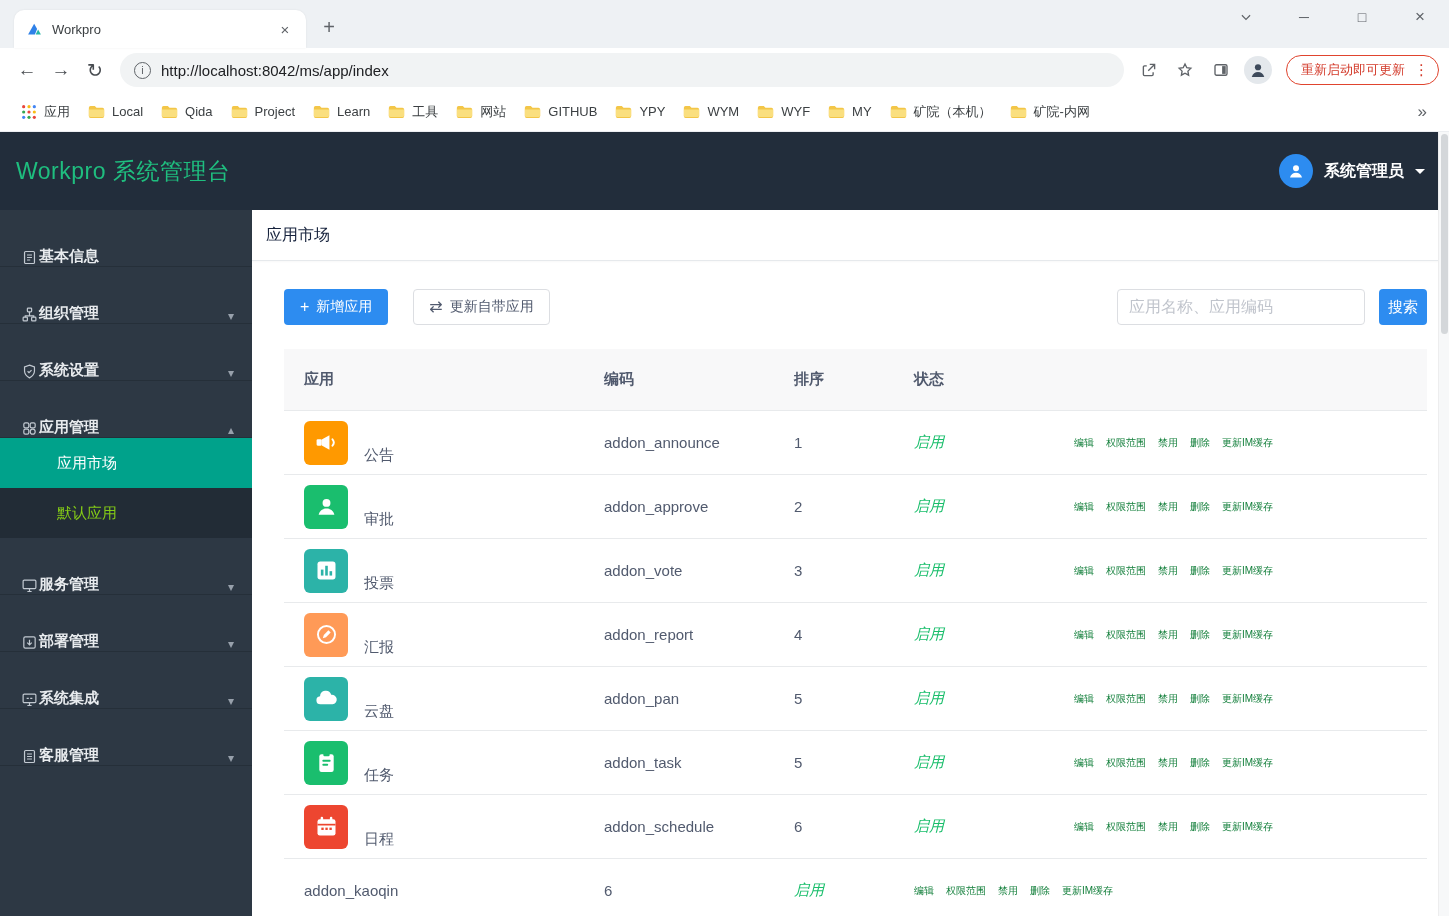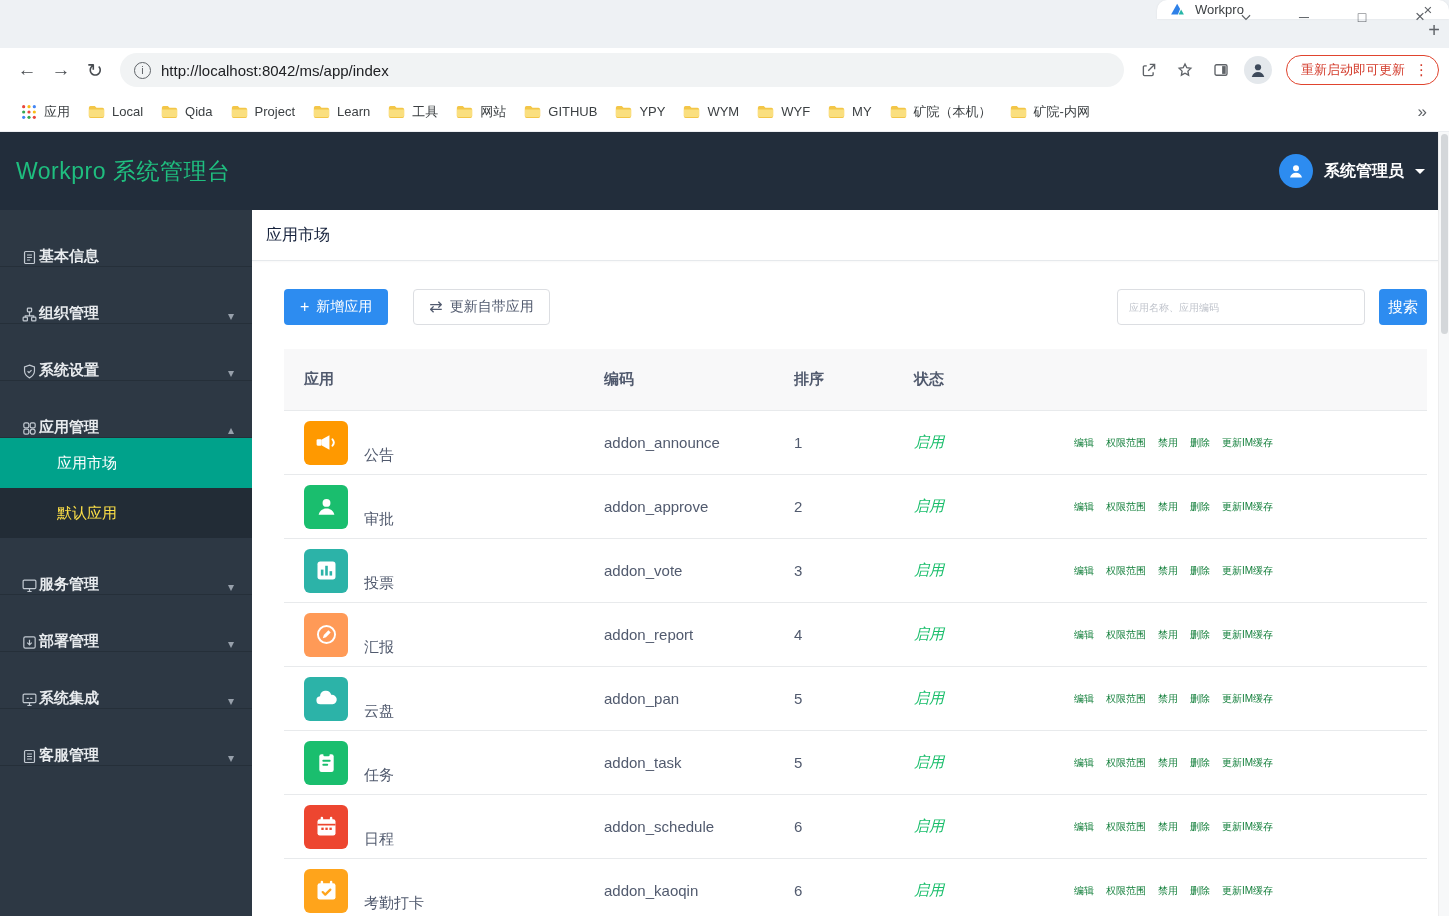--- a/index.html
+++ b/index.html
@@ -1,21 +1,21 @@
 <!DOCTYPE html>
 <html><head>
 <meta charset="utf-8">
 <style>
   * { margin:0; padding:0; box-sizing:border-box; }
   html,body { width:1449px; height:916px; overflow:hidden; }
   body { font-family:"Liberation Sans","DejaVu Sans",sans-serif; background:#fff; }
   #screen { width:1449px; height:916px; position:relative; overflow:hidden; }
 
   
-  .tabstrip { height:48px; background:#eef1f4; display:flex; align-items:flex-end; position:relative;flex-direction:column; }
+  .tabstrip { height:48px; background:#eef1f4; display:flex; align-items:flex-end; position:relative; }
   .tab { margin-left:14px; width:292px; height:38px; background:#fff; border-radius:10px 10px 0 0; display:flex; align-items:center; padding:0 12px; gap:9px; box-shadow:0 0 2px rgba(0,0,0,.08); }
   .tab-title { font-size:13px; color:#3c4043; flex:1; white-space:nowrap; overflow:hidden; }
   .tab-close { color:#5f6368; font-size:15px; width:18px; text-align:center; cursor:pointer; }
   .newtab-btn { width:30px; height:30px; margin:0 0 6px 8px; display:flex; align-items:center; justify-content:center; font-size:20px; color:#5f6368; border-radius:6px; cursor:pointer; }
   .win-controls { position:absolute; top:0; right:0; height:34px; display:flex; align-items:center; }
   .win-btn { width:58px; height:34px; display:flex; align-items:center; justify-content:center; color:#5f6368; font-size:14px; cursor:pointer; }
 
   .addr { height:44px; background:#fff; display:flex; align-items:center; padding:0 10px; }
   .nav-ic { width:34px; height:34px; display:flex; align-items:center; justify-content:center; font-size:19px; color:#474b50; border-radius:50%; cursor:pointer; flex-shrink:0; }
   .url-box { flex:1; height:34px; background:#f1f3f4; border-radius:17px; display:flex; align-items:center; padding:0 14px; gap:10px; margin:0 8px; min-width:0; }
@@ -41,34 +41,34 @@
   .user-caret { width:0; height:0; border:5px solid transparent; border-top-color:#fff; margin-top:6px; }
 
   
   .app-body { display:flex; height:706px; }
   .sidebar { width:252px; background:#2d3844; flex-shrink:0; overflow:hidden; }
   .side-item { height:57px; display:flex; align-items:flex-end; padding:0 18px 0 21px; gap:1px; font-size:15px; color:#e8ebee; border-bottom:1px solid rgba(0,0,0,.16); cursor:pointer;font-weight:bold; }
   .side-icon { color:#c2c9d1; display:flex; }
   .side-icon svg { display:block; }
   .side-caret { margin-left:auto; color:#97a0ab; font-size:12px; }
   .side-sub { background:#222c36; }
-  .side-sub-item { height:50px; display:flex; align-items:center; padding-left:57px; font-size:15px; color:#fde047; cursor:pointer; }
+  .side-sub-item { height:50px; display:flex; align-items:center; padding-left:57px; font-size:15px; color:#84cc16; cursor:pointer; }
   .side-sub-item.active { background:#00a28b; color:#fff; }
 
   .main { flex:1; display:flex; flex-direction:column; background:#fff; min-width:0; }
   .title-bar { height:51px; border-bottom:1px solid #e6e9ec; display:flex; align-items:center; padding-left:14px; font-size:16px; color:#17233d; flex-shrink:0; box-shadow:0 1px 2px rgba(0,0,0,.03); }
   .content { flex:1; padding:28px 22px 0 32px; overflow:hidden; }
 
   .toolbar { display:flex; align-items:center; margin-bottom:24px; }
   .btn { height:36px; border-radius:4px; font-size:14px; display:inline-flex; align-items:center; gap:7px; padding:0 15px; cursor:pointer; border:1px solid transparent; }
   .btn-primary { background:#2d8cf0; color:#fff; }
   .btn-default { background:#fff; border-color:#dcdee2; color:#515a6e; margin-left:25px; }
   .btn-ico { font-size:16px; line-height:1; }
   .search-group { margin-left:auto; display:flex; align-items:center; gap:14px; }
-  .search-input { width:248px; height:36px; border:1px solid #dcdee2; border-radius:4px; padding:0 11px; font-size:10px; color:#1d4ed8; outline:none; font-family:inherit; }
+  .search-input { width:248px; height:36px; border:1px solid #dcdee2; border-radius:4px; padding:0 11px; font-size:16px; color:#1d4ed8; outline:none; font-family:inherit; }
   .search-input::placeholder { color:#c0c4cc; }
   .btn-search { background:#2d8cf0; color:#fff; height:36px; width:48px; padding:0; justify-content:center; font-size:15px; }
 
   .table { width:100%; }
   .thead, .trow { display:grid; grid-template-columns:300px 190px 120px 160px 1fr; align-items:center; padding:0 20px; }
   .thead { height:62px; background:#f8f8f9; border-bottom:1px solid #e8eaec; font-weight:bold; color:#515a6e; font-size:15px; }
   .trow { height:64px; border-bottom:1px solid #e8eaec; font-size:15px; color:#515a6e; }
   .td-app { display:flex; align-items:flex-end; min-width:0; }
   .app-icon { width:44px; height:44px; border-radius:6px; display:flex; align-items:center; justify-content:center; margin-right:16px; flex-shrink:0; }
   .app-icon svg { display:block; }
@@ -576,31 +576,20 @@
                 <div class="td status">启用</div>
                 <div class="td actions">
                   <a class="act">编辑</a>
                   <a class="act">权限范围</a>
                   <a class="act">禁用</a>
                   <a class="act">删除</a>
                   <a class="act">更新IM缓存</a>
                 </div>
               </div>
               <div class="trow">
-                <div class="td td-app">
-                  <span class="app-icon" style="background:#ffa41b">
-                    <svg viewBox="0 0 24 24" width="27" height="27">
-                      <rect x="4" y="5.6" width="16" height="14.4" rx="2" fill="#fff"></rect>
-                      <rect x="6.8" y="3.4" width="2.2" height="4" rx="1.1" fill="#fff"></rect>
-                      <rect x="15" y="3.4" width="2.2" height="4" rx="1.1" fill="#fff"></rect>
-                      <path d="M8.6 13.4l2.3 2.3 4.5-4.5" stroke="#ffa41b" stroke-width="2" fill="none" stroke-linecap="round" stroke-linejoin="round"></path>
-                    </svg>
-                  </span>
-                  <span class="app-name">考勤打卡</span>
-                </div>
                 <div class="td">addon_kaoqin</div>
                 <div class="td">6</div>
                 <div class="td status">启用</div>
                 <div class="td actions">
                   <a class="act">编辑</a>
                   <a class="act">权限范围</a>
                   <a class="act">禁用</a>
                   <a class="act">删除</a>
                   <a class="act">更新IM缓存</a>
                 </div>

